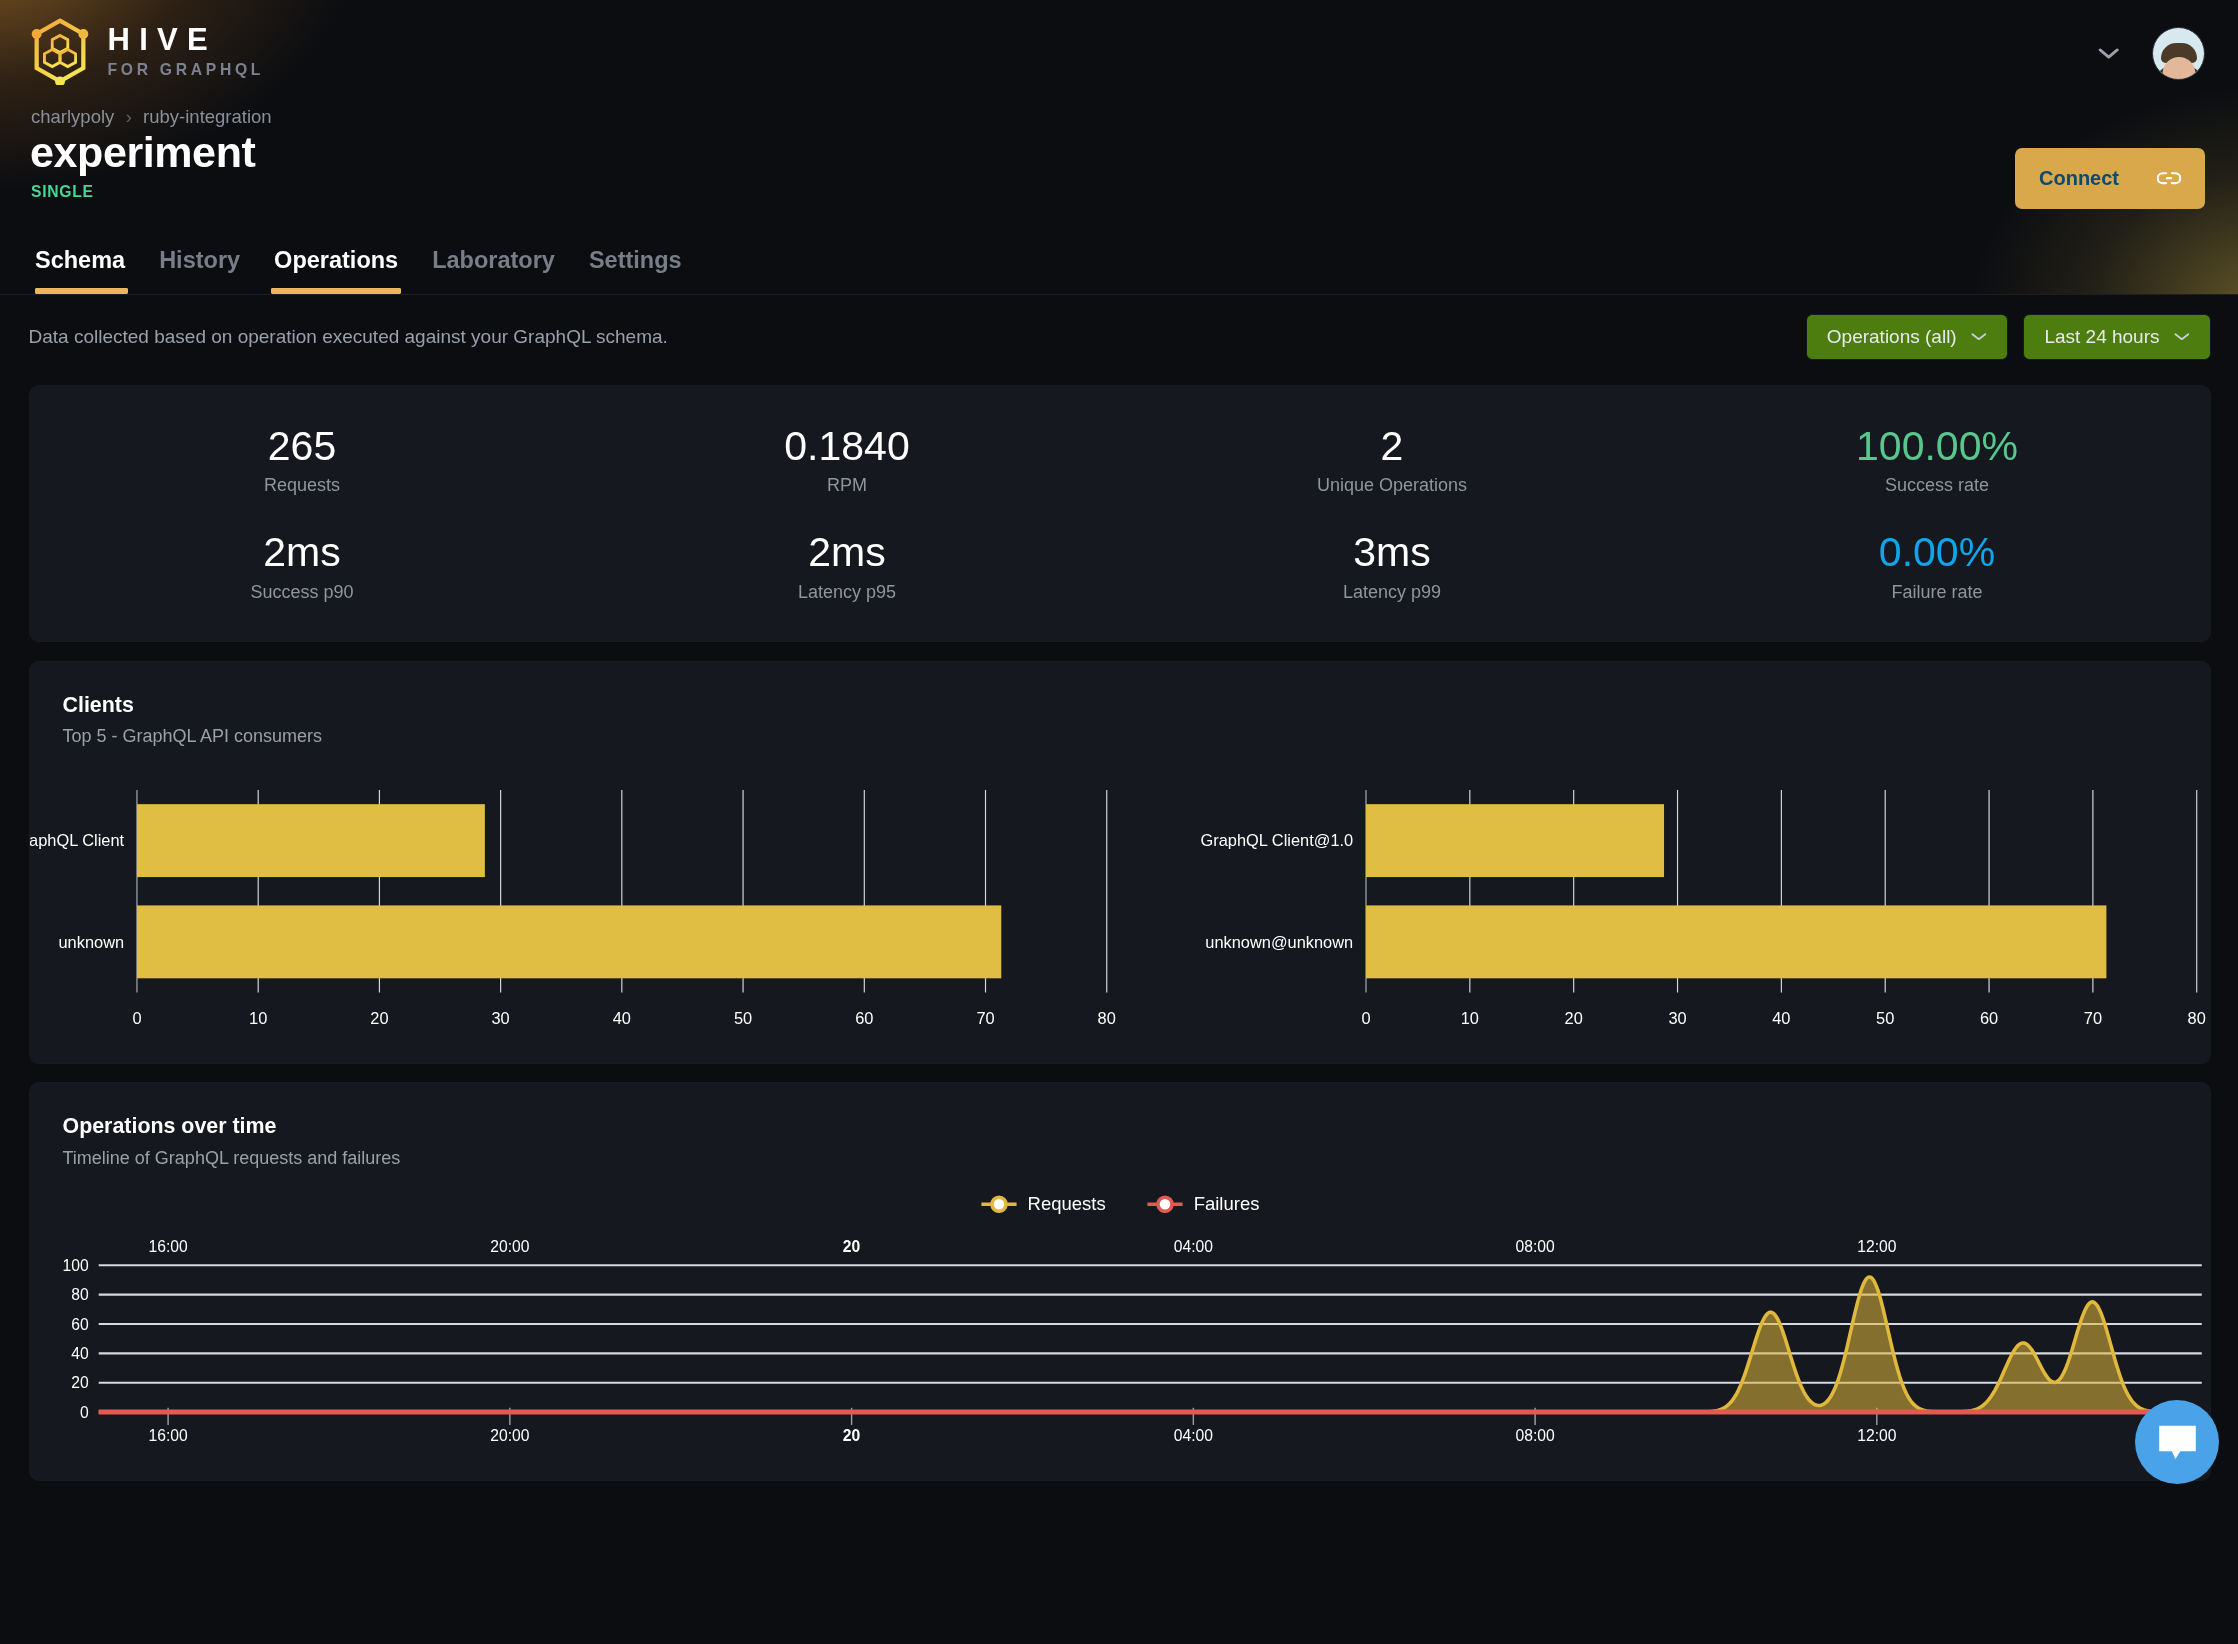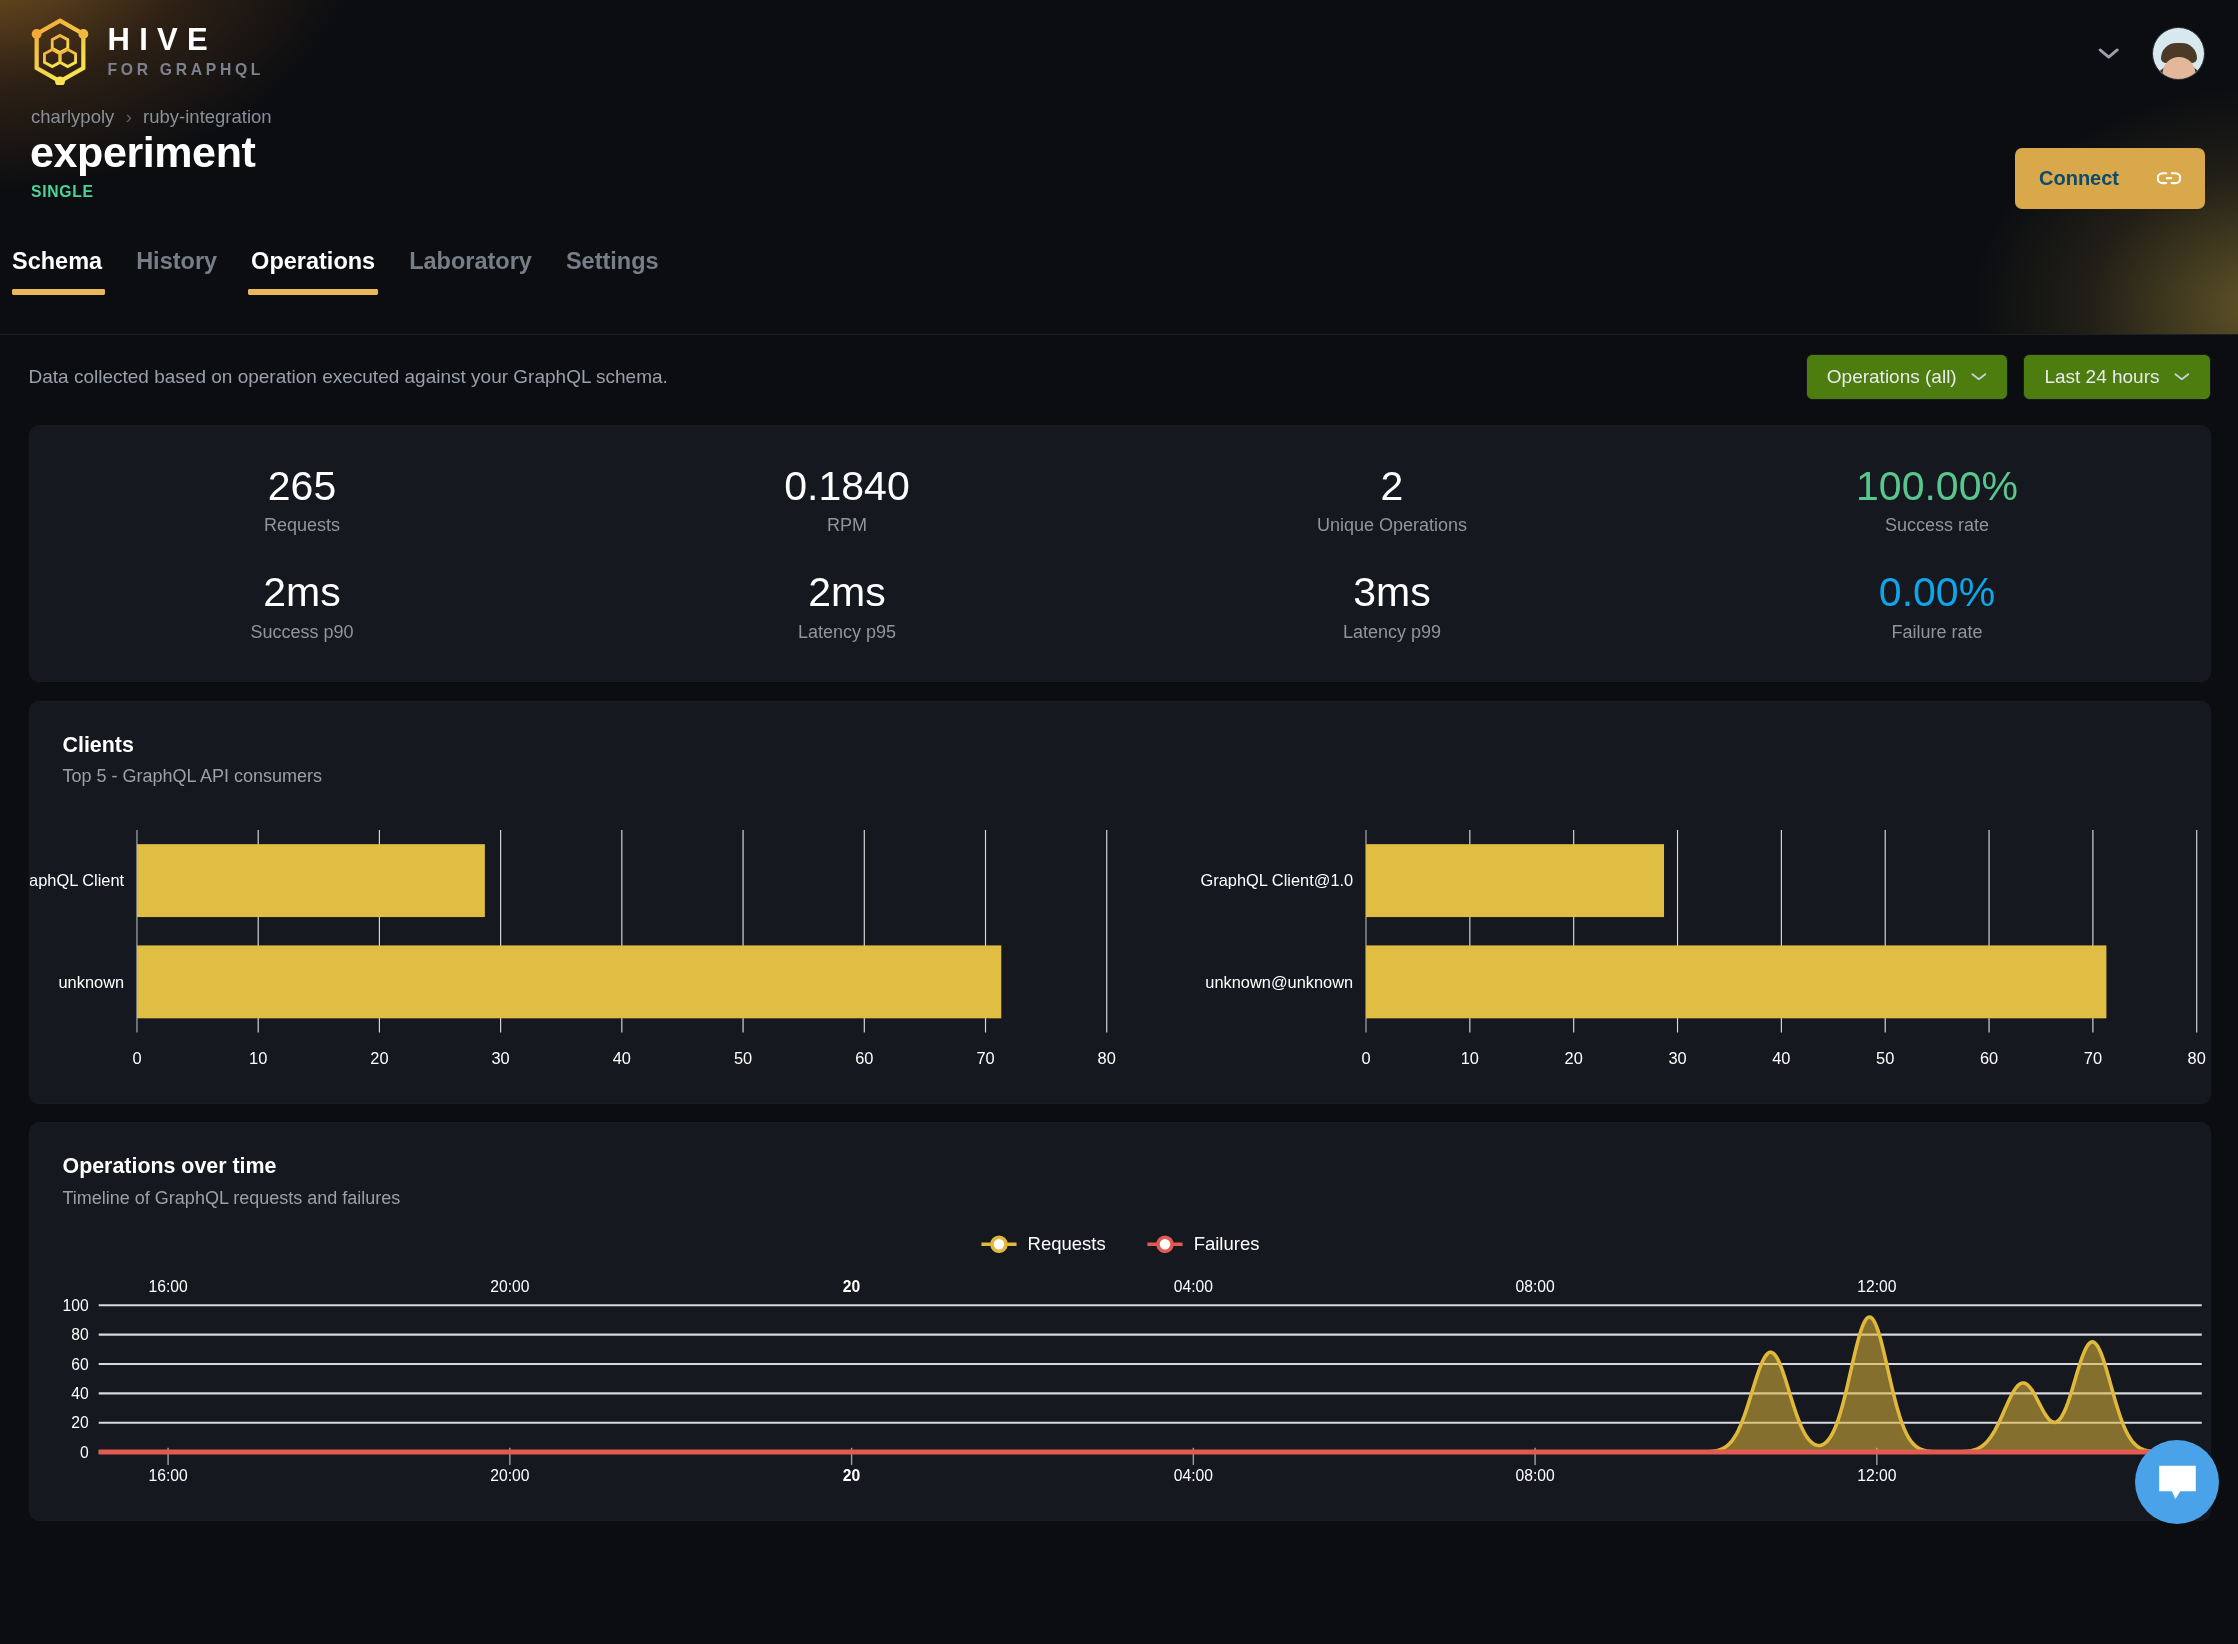--- a/index.html
+++ b/index.html
@@ -8,21 +8,21 @@
     height: 1644px;
     background: #0b0d11;
     font-family: "Liberation Sans", sans-serif;
     overflow: hidden;
   }
 
   
   .header {
     position: relative;
     width: 2239px;
-    height: 335px;
+    height: 295px;
     background:
       radial-gradient(ellipse 542px 356px at -28.5px -64px, rgba(236,159,50,0.55) 0%, rgba(200,120,35,0.18) 42%, rgba(0,0,0,0) 72%),
       radial-gradient(ellipse 399px 299px at 2267px 307px, rgba(232,196,75,0.40) 0%, rgba(180,150,60,0.13) 45%, rgba(0,0,0,0) 74%),
       #0b0d11;
     border-bottom: 1.4px solid #1c1f26;
     overflow: hidden;
   }
   .logo-row { position: absolute; left: 31px; top: 17px; display: flex; align-items: center; gap: 18.5px; }
   .logo-mark { width: 58px; height: 68px; }
   .logo-text { display: flex; flex-direction: column; justify-content: center; }
@@ -56,21 +56,21 @@
 
   .connect-btn {
     position: absolute; right: 34px; top: 148px;
     width: 190px; height: 61px; border-radius: 7.1px;
     background: #d9a84a; border: none; cursor: pointer;
     display: flex; align-items: center; justify-content: space-between;
     padding: 0 24px; color: #0c4a6e; font-size: 20px; font-weight: 700;
     font-family: "Liberation Sans", sans-serif;
   }
 
-  .tabs { position: absolute; left: 12px; bottom: 0; display: flex; align-items: flex-start; gap: 0; height: 86px; }
+  .tabs { position: absolute; left: 35px; bottom: 0; display: flex; align-items: flex-end; gap: 0; height: 86px; }
   .tab {
     position: relative; font-size: 23.5px; font-weight: 700; color: #787e88;
     padding: 0 17px 20px 17px; cursor: pointer; white-space: nowrap;
   }
   .tab.active { color: #ffffff; }
   .tab.active::after {
     content: ""; position: absolute; left: 14.3px; right: 14.3px; bottom: 0;
     height: 6.4px; background: #eab75c; border-radius: 1.4px;
   }
   .tab:first-child { padding-left: 0; }

